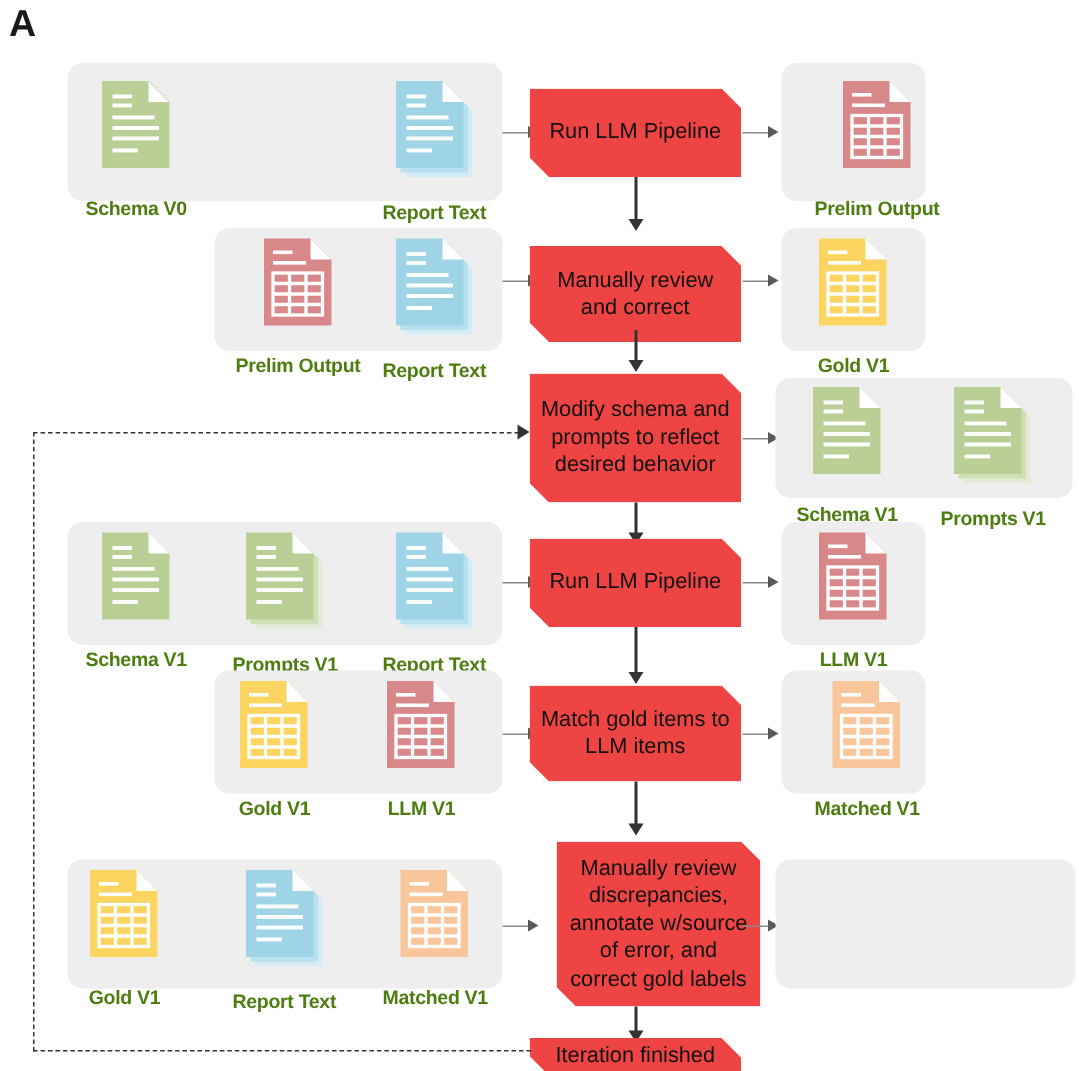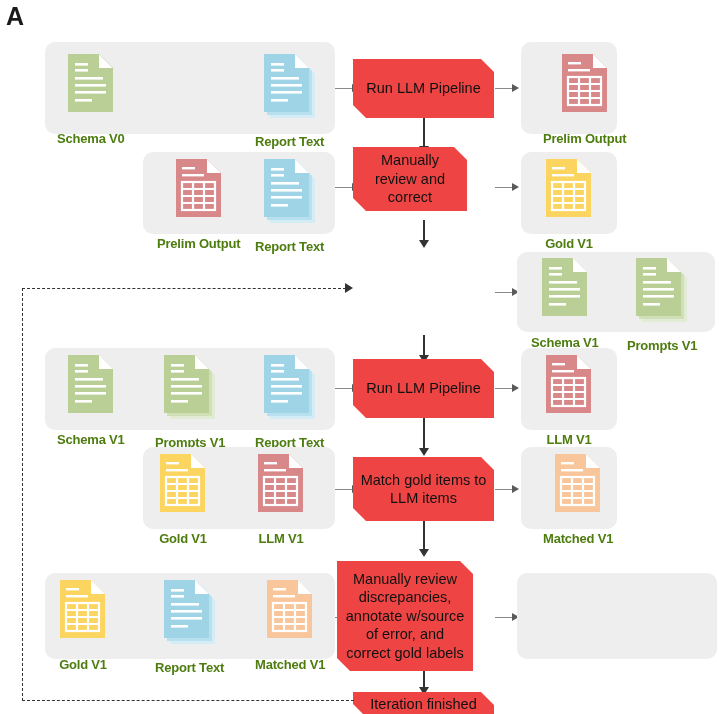--- a/index.html
+++ b/index.html
@@ -170,21 +170,21 @@
         <rect x="10" y="39" width="31" height="2.6" fill="#fff"></rect>
         <rect x="10" y="47" width="17" height="2.6" fill="#fff"></rect>
       </svg>
     </div>
     <div class="caption">Report Text</div>
   </div>
 
   <div class="conn" style="left:335px;top:187px;width:18px;height:1.4px;"></div>
   <div class="arrowhead ah-right" style="left:352px;top:183.2px;"></div>
 
-  <div class="process" style="left:353px;top:147px;width:114px;height:64px;">
+  <div class="process" style="left:353px;top:164px;width:141px;height:64px;">
     <span>Manually review and correct</span>
   </div>
 
   <div class="conn" style="left:495px;top:187px;width:18px;height:1.4px;"></div>
   <div class="arrowhead ah-right" style="left:512px;top:183.2px;"></div>
 
   <div class="group" style="left:521px;top:152px;width:96px;height:82px;"></div>
   <div class="item" style="left:543px;top:157px;">
     <div class="iconwrap">
       <svg width="52" height="63" viewBox="0 0 52 63">
@@ -201,20 +201,23 @@
           <line x1="31" y1="25" x2="31" y2="53"></line>
         </g>
       </svg>
     </div>
     <div class="caption">Gold V1</div>
   </div>
 
   <div class="conn-dk" style="left:423px;top:220px;width:1.6px;height:22px;"></div>
   <div class="arrowhead ah-down" style="left:418.8px;top:240px;"></div>
 
+  <div class="process" style="left:353px;top:249px;width:141px;height:86px;">
+    <span>Modify schema and prompts to reflect desired behavior</span>
+  </div>
 
   <div class="conn" style="left:495px;top:292px;width:18px;height:1.4px;"></div>
   <div class="arrowhead ah-right" style="left:512px;top:288.2px;"></div>
 
   <div class="group" style="left:517px;top:252px;width:198px;height:80px;"></div>
 
   <div class="item" style="left:531px;top:256px;">
     <div class="iconwrap">
       <svg width="52" height="63" viewBox="0 0 52 63">
         <path d="M3 2 H34 L48 16 V60 H3 Z" fill="#b9cf96"></path>
@@ -471,21 +474,21 @@
           <line x1="31" y1="25" x2="31" y2="53"></line>
         </g>
       </svg>
     </div>
     <div class="caption">Matched V1</div>
   </div>
 
   <div class="conn" style="left:335px;top:617px;width:18px;height:1.4px;"></div>
   <div class="arrowhead ah-right" style="left:352px;top:613.2px;"></div>
 
-  <div class="process" style="left:337px;top:561px;width:136px;height:110px;">
+  <div class="process" style="left:371px;top:561px;width:136px;height:110px;">
     <span>Manually review discrepancies, annotate w/source of error, and correct gold labels</span>
   </div>
 
   <div class="conn" style="left:495px;top:617px;width:18px;height:1.4px;"></div>
   <div class="arrowhead ah-right" style="left:512px;top:613.2px;"></div>
 
   <div class="group" style="left:517px;top:573px;width:200px;height:86px;"></div>
 
 
 

